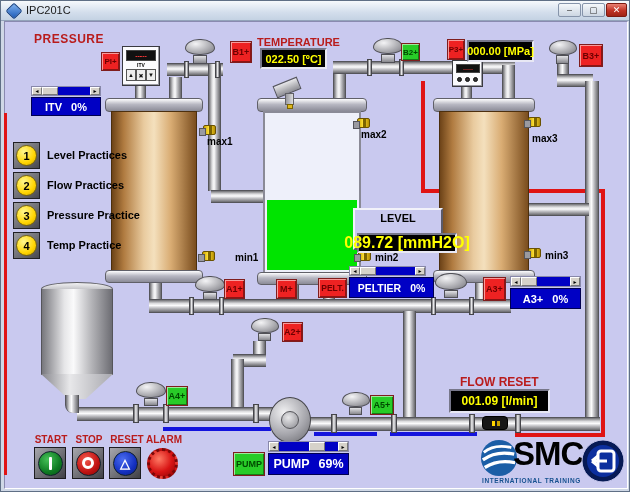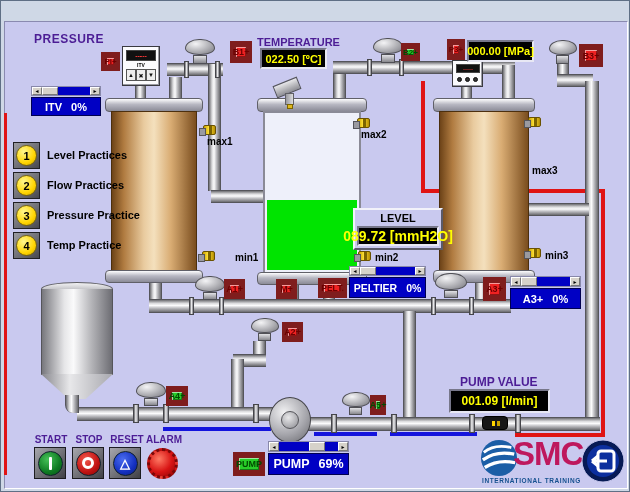--- a/index.html
+++ b/index.html
@@ -9,26 +9,26 @@
   .a{position:absolute;}
   
   .titlebar{left:0;top:0;width:630px;height:20px;background:linear-gradient(180deg,#f6f9fc,#d3deec 60%,#c4d2e3);border-bottom:1px solid #93a3ba;}
   .tb-title{left:25px;top:3px;font-size:11px;color:#1a1a1a;}
   .tb-icon{left:7px;top:4px;width:12px;height:12px;background:linear-gradient(135deg,#7fb2f0,#1d5bb8);transform:rotate(45deg);border:1px solid #0d3b80;border-radius:2px;}
   .wbtn{top:2px;height:14px;display:flex;align-items:center;justify-content:center;font-size:9px;border:1px solid #8694aa;border-radius:2px;background:linear-gradient(#f5f8fb,#ccd6e2);color:#333;}
   .wbtn.close{background:linear-gradient(#ea8173,#c03224 55%,#a02315);color:#fff;border-color:#7d1a10;}
   
   .screen{left:3px;top:20px;width:624px;height:468px;background:#c9c9ef;border:1px solid;border-color:#8a8ab0 #ffffff #ffffff #8a8ab0;}
   
-  .lbl{font-weight:bold;color:#4c1d95;}
+  .lbl{font-weight:bold;color:#b91c1c;}
   
   .lcd{background:#000;color:#ffff00;font-weight:bold;display:flex;align-items:center;justify-content:center;
        border:2px solid;border-color:#77778a #e8e8f4 #e8e8f4 #77778a;white-space:nowrap;}
   
-  .vbtn{display:flex;align-items:center;justify-content:center;font-weight:bold;font-size:9px;border:6px solid #7f1d1d;
+  .vbtn{display:flex;align-items:center;justify-content:center;font-weight:bold;font-size:9px;border:1px solid #7f1d1d;
         box-shadow:inset 1px 1px 0 rgba(255,255,255,.55),inset -1px -1px 0 rgba(0,0,0,.4);cursor:pointer;}
   .vbtn.red{background:#ee2222;color:#6d0000;}
   .vbtn.green{background:#28cc28;color:#004b00;}
   
   .hbar{background:#0000c4;border:1px solid #000050;color:#fff;font-weight:bold;display:flex;align-items:center;justify-content:center;gap:9px;white-space:nowrap;}
   
   .sbar{background:#0000c4;border:1px solid #8888aa;display:flex;justify-content:space-between;}
   .sarr{width:10px;height:100%;background:#d6d2ca;border:1px solid;border-color:#fff #777 #777 #fff;color:#000;
         font-size:5px;display:flex;align-items:center;justify-content:center;flex:none;cursor:pointer;}
   .sthumb{position:absolute;top:0;bottom:0;width:16px;background:#d6d2ca;border:1px solid;border-color:#fff #777 #777 #fff;cursor:grab;}
@@ -62,28 +62,41 @@
   .devlcd{background:#111;color:#ff3a3a;display:flex;align-items:center;justify-content:center;font-weight:bold;border:1px solid #444;}
   .devbtn{flex:1;border:1px solid #555;background:#eee;display:flex;align-items:center;justify-content:center;font-size:6px;color:#111;}
   .dot{width:5px;height:5px;border-radius:50%;background:#333;border:1px solid #111;}
   
   .rline{background:#e01414;}
   .bline{background:#1414dd;}
   .lvlpanel{border:2px solid;border-color:#f2f2fa #5a5a6a #5a5a6a #f2f2fa;background:#c9c9ef;}
   .flowsensor{background:#161616;border:1px solid #000;border-radius:4px;}
   .flowsensor i{position:absolute;left:9px;top:4px;width:3px;height:5px;background:#ffd400;}
   .flowsensor b{position:absolute;left:14px;top:4px;width:3px;height:5px;background:#caa400;}
-  .smc-text{font-weight:bold;color:#be185d;letter-spacing:-1px;}
+  .smc-text{font-weight:bold;color:#000000;letter-spacing:-1px;}
   .tagline{font-weight:bold;color:#15508f;font-size:6.5px;letter-spacing:.6px;white-space:nowrap;}
 </style>
 </head>
 <body>
 
 <div id="app">
 
+  <div class="a titlebar">
+    <div class="a tb-icon"></div>
+    <div class="a tb-title">IPC201C</div>
+    <div class="a wbtn" style="left:557px;width:23px;">
+        <span>–</span>
+      </div>
+    <div class="a wbtn" style="left:581px;width:23px;">
+        <span>▢</span>
+      </div>
+    <div class="a wbtn close" style="left:605px;width:21px;">
+        <span>✕</span>
+      </div>
+  </div>
 
   <div class="a screen"></div>
 
   <div class="a rline" style="left:3px;top:112px;width:3px;height:362px;"></div>
   <div class="a rline" style="left:420px;top:80px;width:4px;height:110px;"></div>
   <div class="a rline" style="left:420px;top:188px;width:184px;height:4px;"></div>
   <div class="a rline" style="left:600px;top:188px;width:4px;height:248px;"></div>
   <div class="a rline" style="left:514px;top:432px;width:90px;height:4px;"></div>
   <div class="a bline" style="left:162px;top:426px;width:108px;height:4px;"></div>
   <div class="a bline" style="left:313px;top:431px;width:63px;height:4px;"></div>
@@ -200,21 +213,21 @@
 
   <div class="a sensor" style="left:202px;top:124px;"></div>
   <div class="a slab" style="left:206px;top:135px;">max1</div>
   <div class="a sensor" style="left:201px;top:250px;"></div>
   <div class="a slab" style="left:234px;top:251px;">min1</div>
   <div class="a sensor" style="left:356px;top:117px;"></div>
   <div class="a slab" style="left:360px;top:128px;">max2</div>
   <div class="a sensor" style="left:357px;top:250px;"></div>
   <div class="a slab" style="left:374px;top:251px;">min2</div>
   <div class="a sensor" style="left:527px;top:116px;"></div>
-  <div class="a slab" style="left:531px;top:132px;margin-top:32px;">max3</div>
+  <div class="a slab" style="left:531px;top:132px;">max3</div>
   <div class="a sensor" style="left:527px;top:247px;"></div>
   <div class="a slab" style="left:544px;top:249px;">min3</div>
 
   <div class="a lbl" style="left:33px;top:31px;font-size:12px;letter-spacing:.5px;">PRESSURE</div>
   <div class="a vbtn red" style="left:100px;top:51px;width:19px;height:19px;font-size:8px;">PI+</div>
   <div class="a sbar" style="left:30px;top:85px;width:70px;height:10px;">
     <div class="sarr">◄</div>
     <div class="sthumb" style="left: 10px;"></div>
     <div class="sarr">►</div>
   </div>
@@ -228,54 +241,54 @@
   <div class="a lcd" style="left:259px;top:47px;width:67px;height:21px;font-size:11px;">022.50 [ºC]</div>
   <div class="a vbtn green" style="left:400px;top:42px;width:19px;height:18px;font-size:8px;">B2+</div>
 
   <div class="a vbtn red" style="left:446px;top:38px;width:18px;height:21px;font-size:8px;">P3+</div>
   <div class="a lcd" style="left:466px;top:39px;width:67px;height:22px;font-size:11px;">000.00 [MPa]</div>
   <div class="a vbtn red" style="left:578px;top:43px;width:24px;height:23px;">B3+</div>
 
   <div class="a lvlpanel" style="left:352px;top:207px;width:90px;height:42px;">
     <div style="text-align:center;font-weight:bold;font-size:11px;margin-top:2px;">LEVEL</div>
   </div>
-  <div class="a lcd" style="left:356px;top:225px;width:82px;height:20px;font-size:14px;">089.72 [mmH2O]</div>
+  <div class="a lcd" style="left:356px;top:232px;width:100px;height:20px;font-size:16px;">089.72 [mmH2O]</div>
 
   <div class="a vbtn red" style="left:223px;top:278px;width:21px;height:20px;">A1+</div>
   <div class="a vbtn red" style="left:275px;top:278px;width:21px;height:20px;">M+</div>
   <div class="a vbtn red" style="left:317px;top:277px;width:29px;height:20px;font-size:8.5px;">PELT.</div>
   <div class="a sbar" style="left:348px;top:265px;width:77px;height:10px;">
     <div class="sarr">◄</div>
     <div class="sthumb" style="left: 10px;"></div>
     <div class="sarr">►</div>
   </div>
-  <div class="a hbar" style="left:348px;top:276px;width:77px;height:21px;font-size:10.5px;">
+  <div class="a hbar" style="left:348px;top:276px;width:85px;height:21px;font-size:10.5px;">
     <span>PELTIER</span>
     <span>0%</span>
   </div>
   <div class="a vbtn red" style="left:482px;top:276px;width:23px;height:24px;">A3+</div>
   <div class="a sbar" style="left:509px;top:275px;width:71px;height:11px;">
     <div class="sarr">◄</div>
     <div class="sthumb" style="left: 10px;"></div>
     <div class="sarr">►</div>
   </div>
   <div class="a hbar" style="left:509px;top:287px;width:71px;height:21px;font-size:11px;">
     <span>A3+</span>
     <span>0%</span>
   </div>
   <div class="a vbtn red" style="left:281px;top:321px;width:21px;height:20px;">A2+</div>
 
   <div class="a vbtn green" style="left:165px;top:385px;width:22px;height:20px;">A4+</div>
-  <div class="a vbtn green" style="left:369px;top:394px;width:16px;height:20px;">A5+</div>
+  <div class="a vbtn green" style="left:369px;top:394px;width:24px;height:20px;">A5+</div>
 
   <div class="a flowsensor" style="left:481px;top:415px;width:26px;height:14px;">
       <i></i>
       <b></b>
     </div>
-  <div class="a lbl" style="left:459px;top:374px;font-size:12px;">PUMP VALUE</div>
+  <div class="a lbl" style="left:459px;top:374px;font-size:12px;">FLOW RESET</div>
   <div class="a lcd" style="left:448px;top:388px;width:101px;height:24px;font-size:12px;">001.09 [l/min]</div>
 
   <div class="a vbtn green" style="left:232px;top:451px;width:32px;height:24px;">PUMP</div>
   <div class="a sbar" style="left:267px;top:440px;width:81px;height:11px;">
     <div class="sarr">◄</div>
     <div class="sthumb" style="left: 39.67px;"></div>
     <div class="sarr">►</div>
   </div>
   <div class="a hbar" style="left:267px;top:452px;width:81px;height:22px;font-size:12.5px;">
     <span>PUMP</span>

